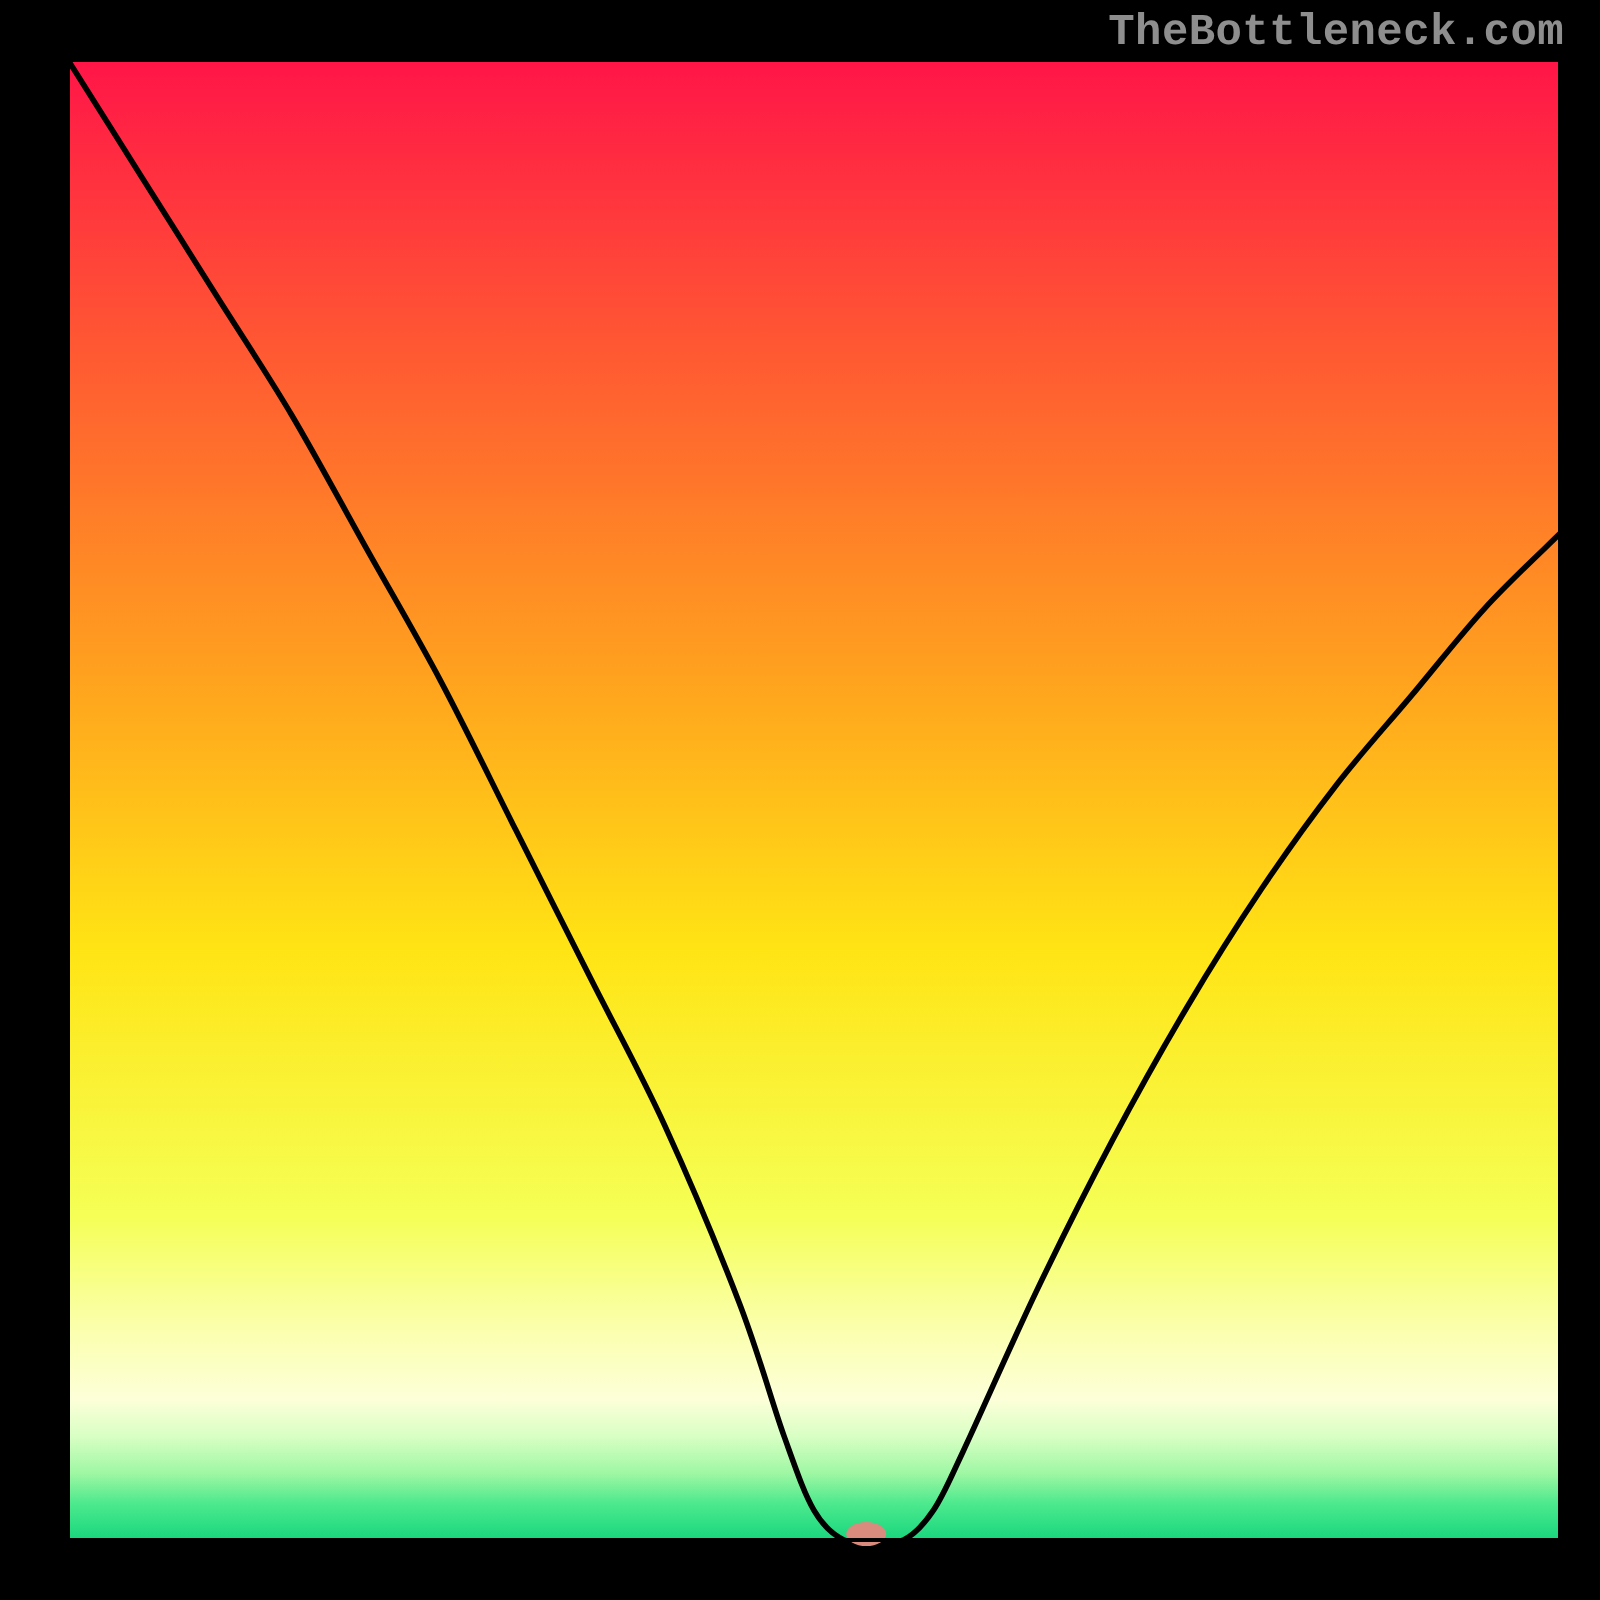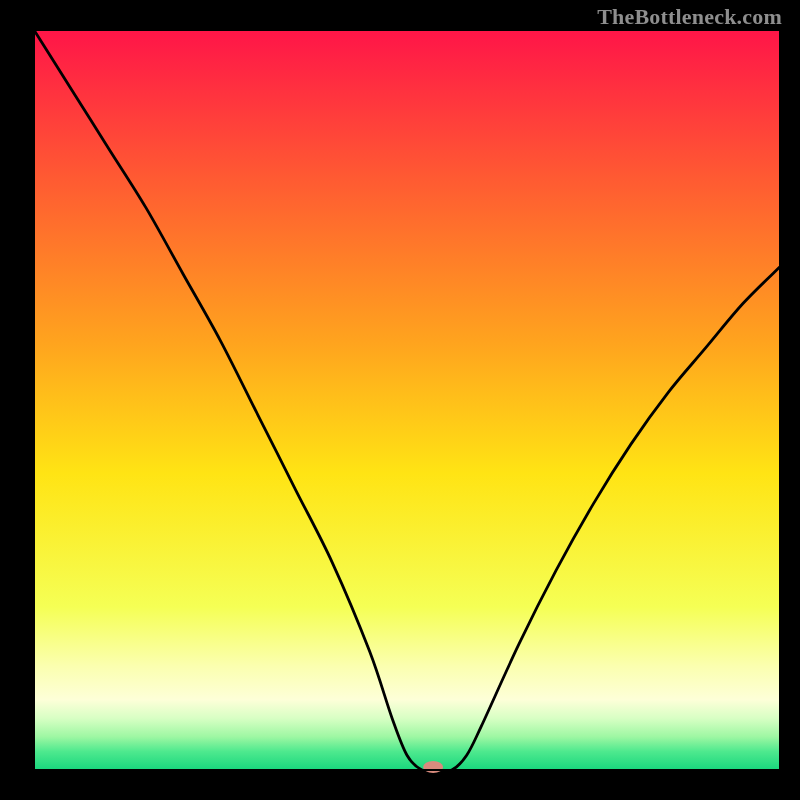--- a/index.html
+++ b/index.html
@@ -13,21 +13,21 @@
   .frame {
     position: relative;
     width: 800px;
     height: 800px;
     background: #000;
   }
   .watermark {
     position: absolute;
     top: 4px;
     right: 18px;
-    font-family: Liberation Serif, serif;
+    font-family: Liberation Mono, monospace;
     font-size: 22px;
     font-weight: 600;
     color: #8e8e8e;
     z-index: 10;
     letter-spacing: 0.2px;
   }
   svg {
     position: absolute;
     top: 0;
     left: 0;

